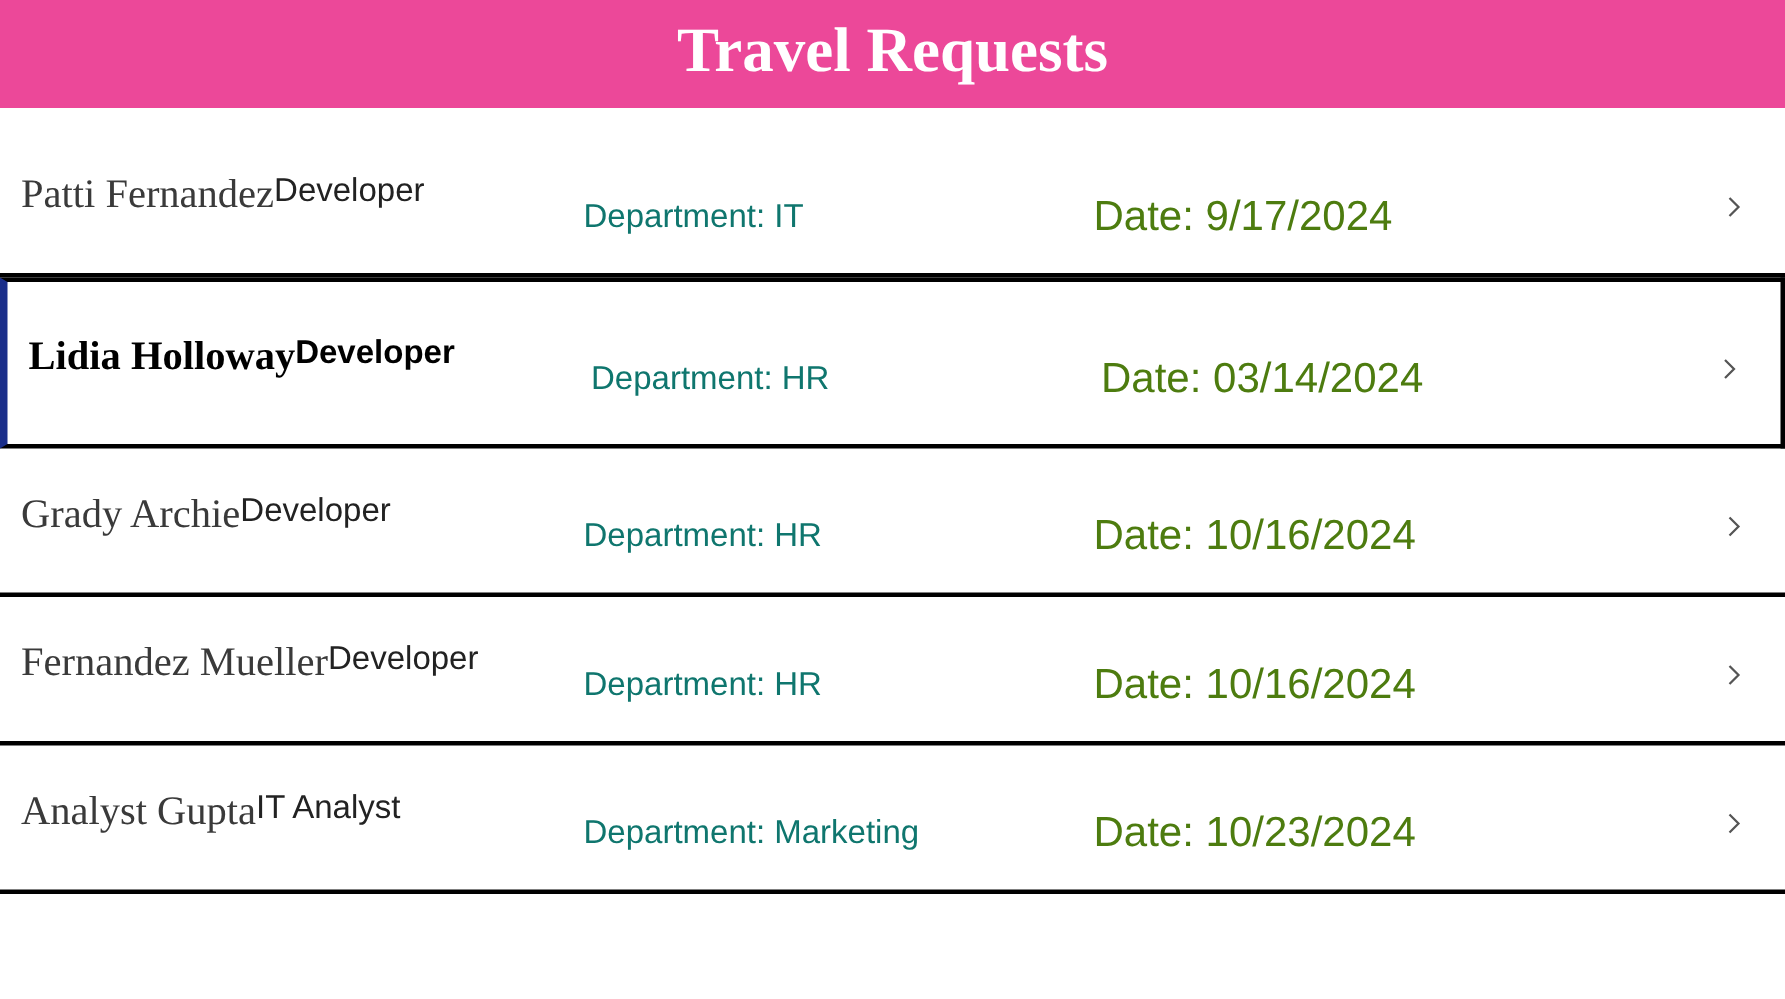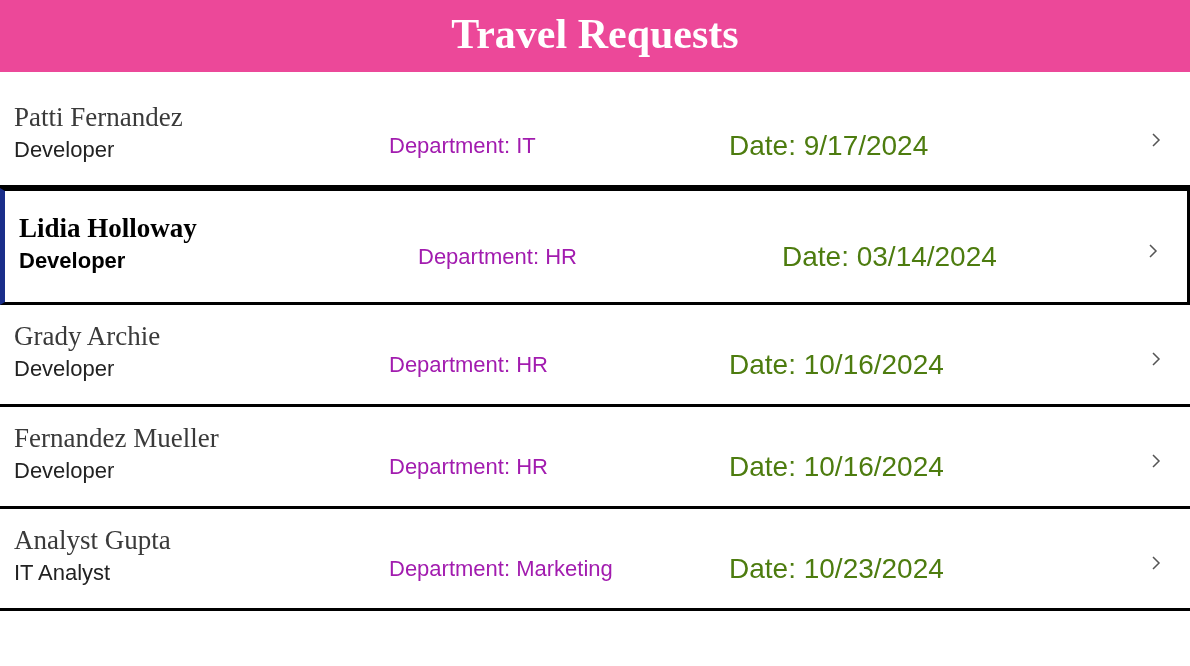--- a/index.html
+++ b/index.html
@@ -29,49 +29,48 @@
       align-items: center;
       padding: 16px 14px 22px 14px;
       border-bottom: 3px solid #000000;
       position: relative;
     }
     .row.selected {
       border: 3px solid #000000;
       border-left: 5px solid #1a2e8a;
       padding-top: 22px;
       padding-bottom: 28px;
-      gap: 24px;
     }
     .row.selected .name {
       font-weight: bold;
       color: #000000;
     }
     .row.selected .role {
       font-weight: bold;
       color: #000000;
     }
     .col-left {
       width: 375px;
       display: flex;
-      flex-direction: column;
+      flex-direction: row;
     }
     .name {
       font-family: Georgia, 'Times New Roman', serif;
       font-size: 27px;
       color: #3a3a3a;
       margin-bottom: 4px;
     }
     .role {
       font-size: 22px;
       color: #222222;
     }
     .col-dept {
       width: 340px;
       font-size: 22px;
-      color: #a21caf;
+      color: #0f766e;
       padding-top: 26px;
     }
     .col-date {
       flex: 1;
       font-size: 28px;
       color: #4d7c0f;
       padding-top: 26px;
     }
     .chevron {
       width: 40px;

